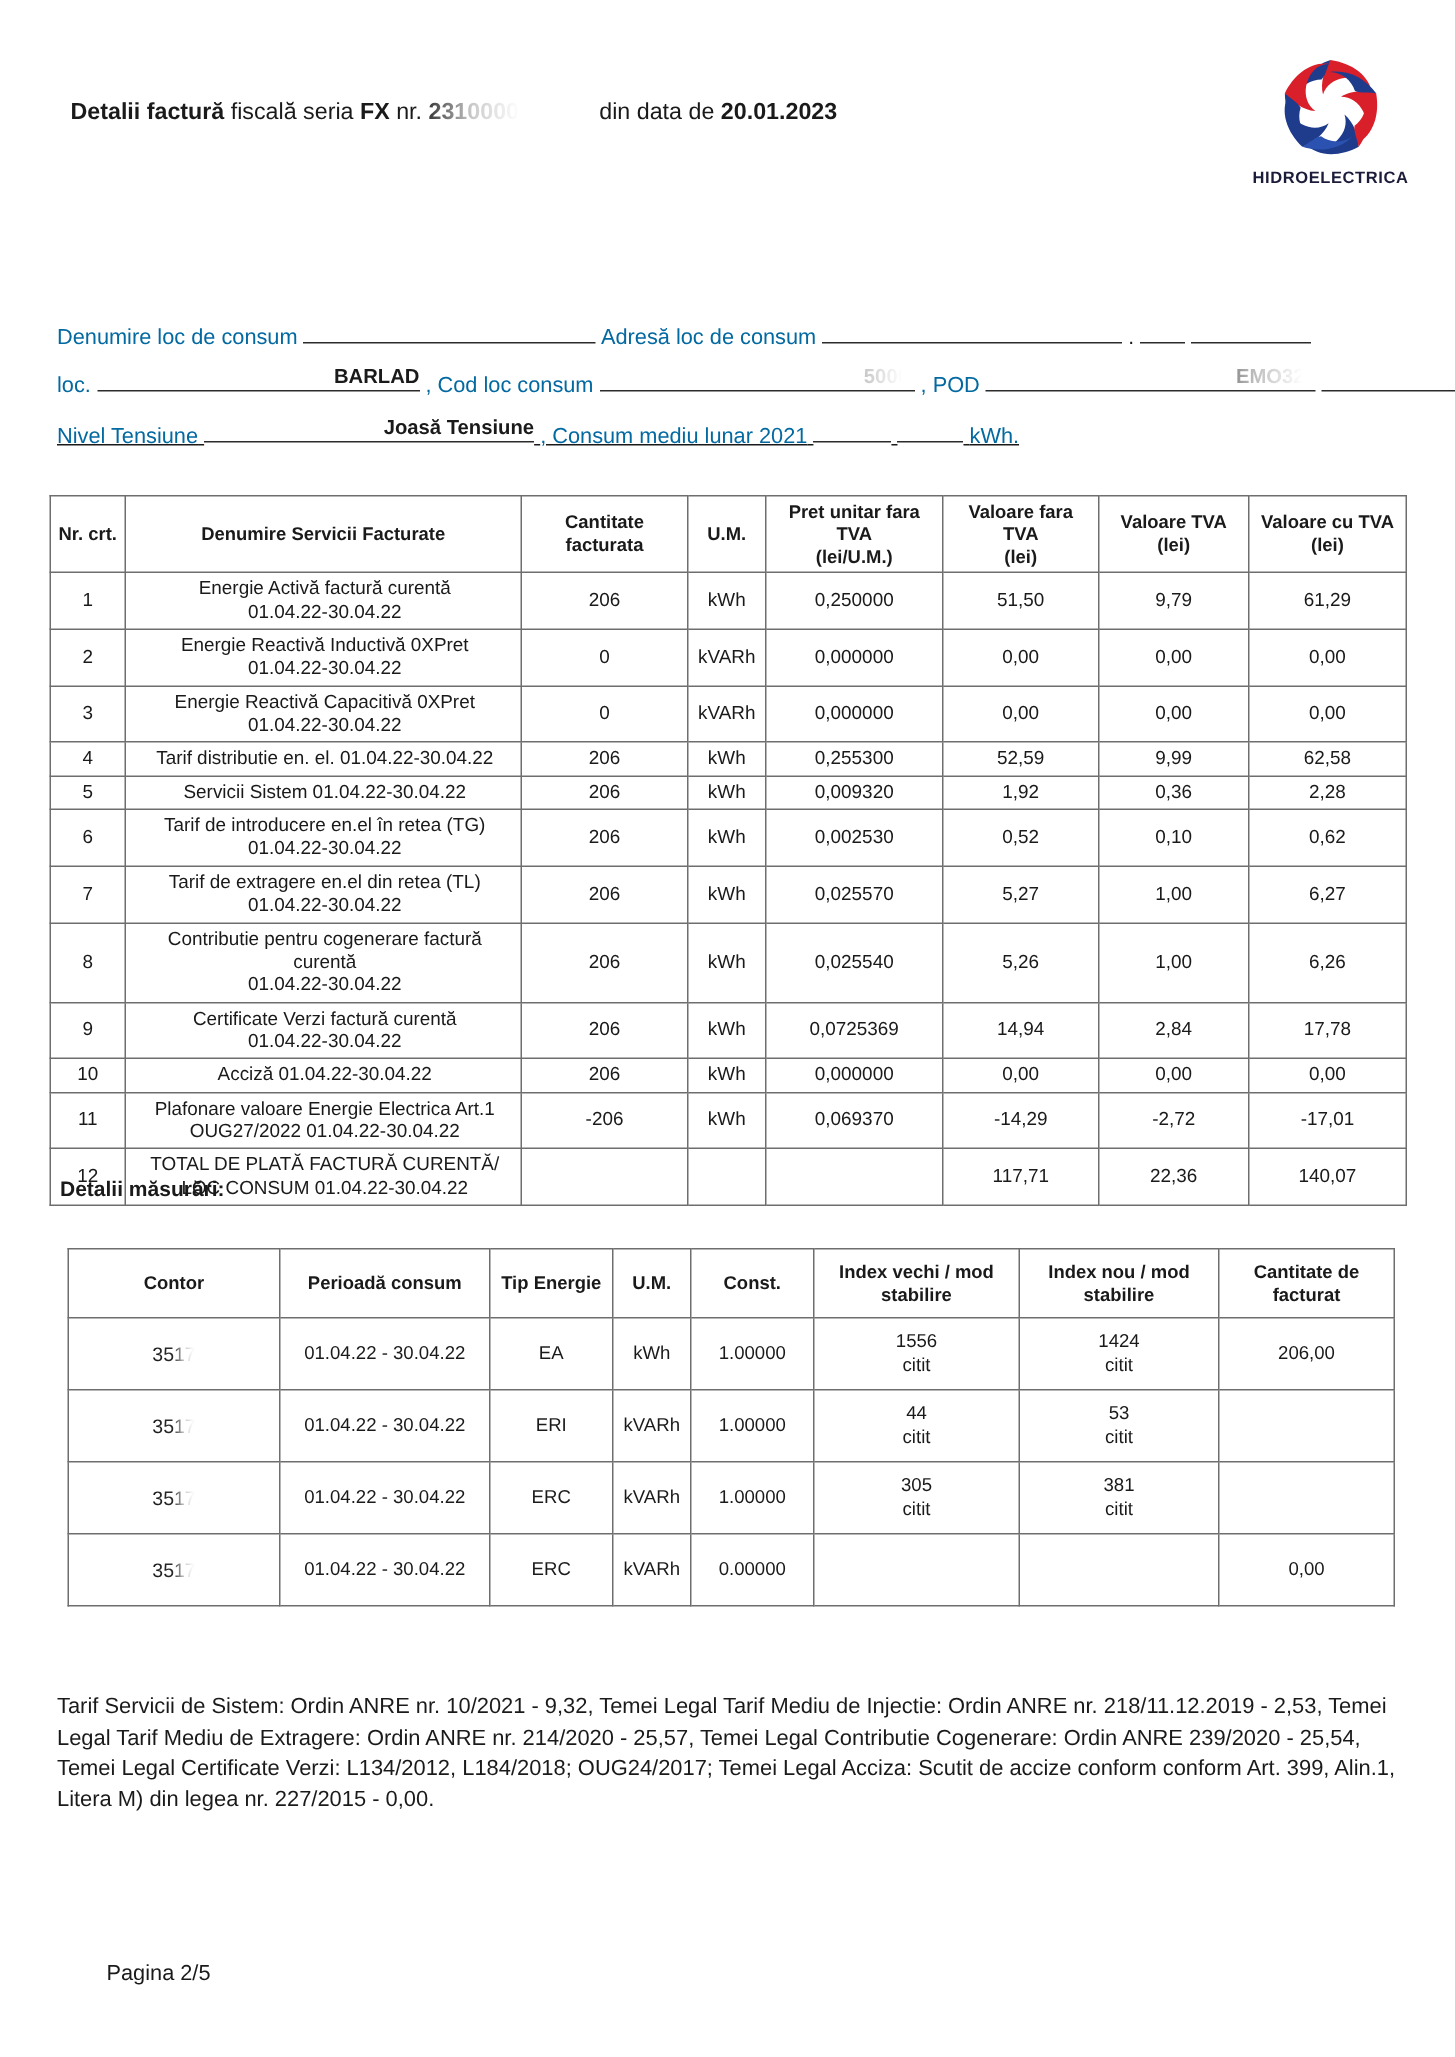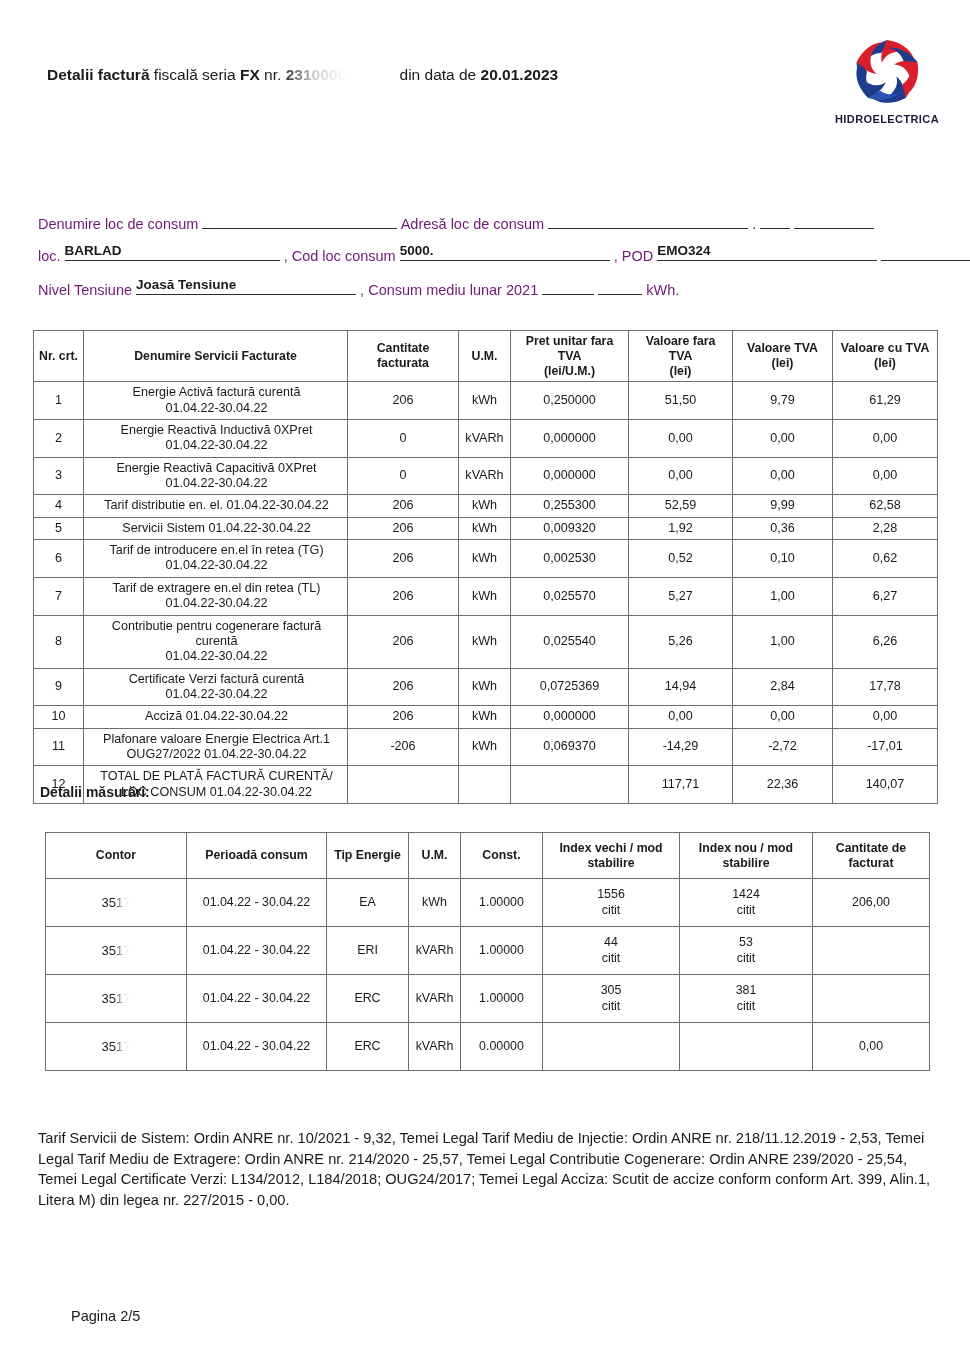--- a/index.html
+++ b/index.html
@@ -59,34 +59,34 @@
   
   .form-block {
     position: absolute;
     left: 0; top: 208px;
     width: 970px; height: 100px;
     font-size: 14.5px;
   }
   .form-row { position: absolute; left: 38px; white-space: nowrap; width: 920px; }
   .form-row.r1 { top: 6px; }
   .form-row.r2 { top: 38px; }
-  .form-row.r3 { top: 72px; }
-  .lbl { color: #701a75; }
+  .form-row.r3 { top: 72px; text-decoration: underline; }
+  .lbl { color: #0369a1; }
   .blank {
     display: inline-block;
     border-bottom: 1.3px solid #2b2b2b;
     height: 15px;
     vertical-align: baseline;
     position: relative;
   }
   .blank .val {
     position: absolute;
     left: 0; right: 0;
     bottom: 2px;
-    text-align: left;
+    text-align: right;
     font-weight: bold;
     font-size: 13.5px;
     white-space: nowrap;
   }
   .blank .val.clip {
     color: transparent;
     background: linear-gradient(to right, #1a1a1a 0%, #1a1a1a 62%, #b5b5b5 80%, #ffffff 96%);
     -webkit-background-clip: text;
     background-clip: text;
   }

